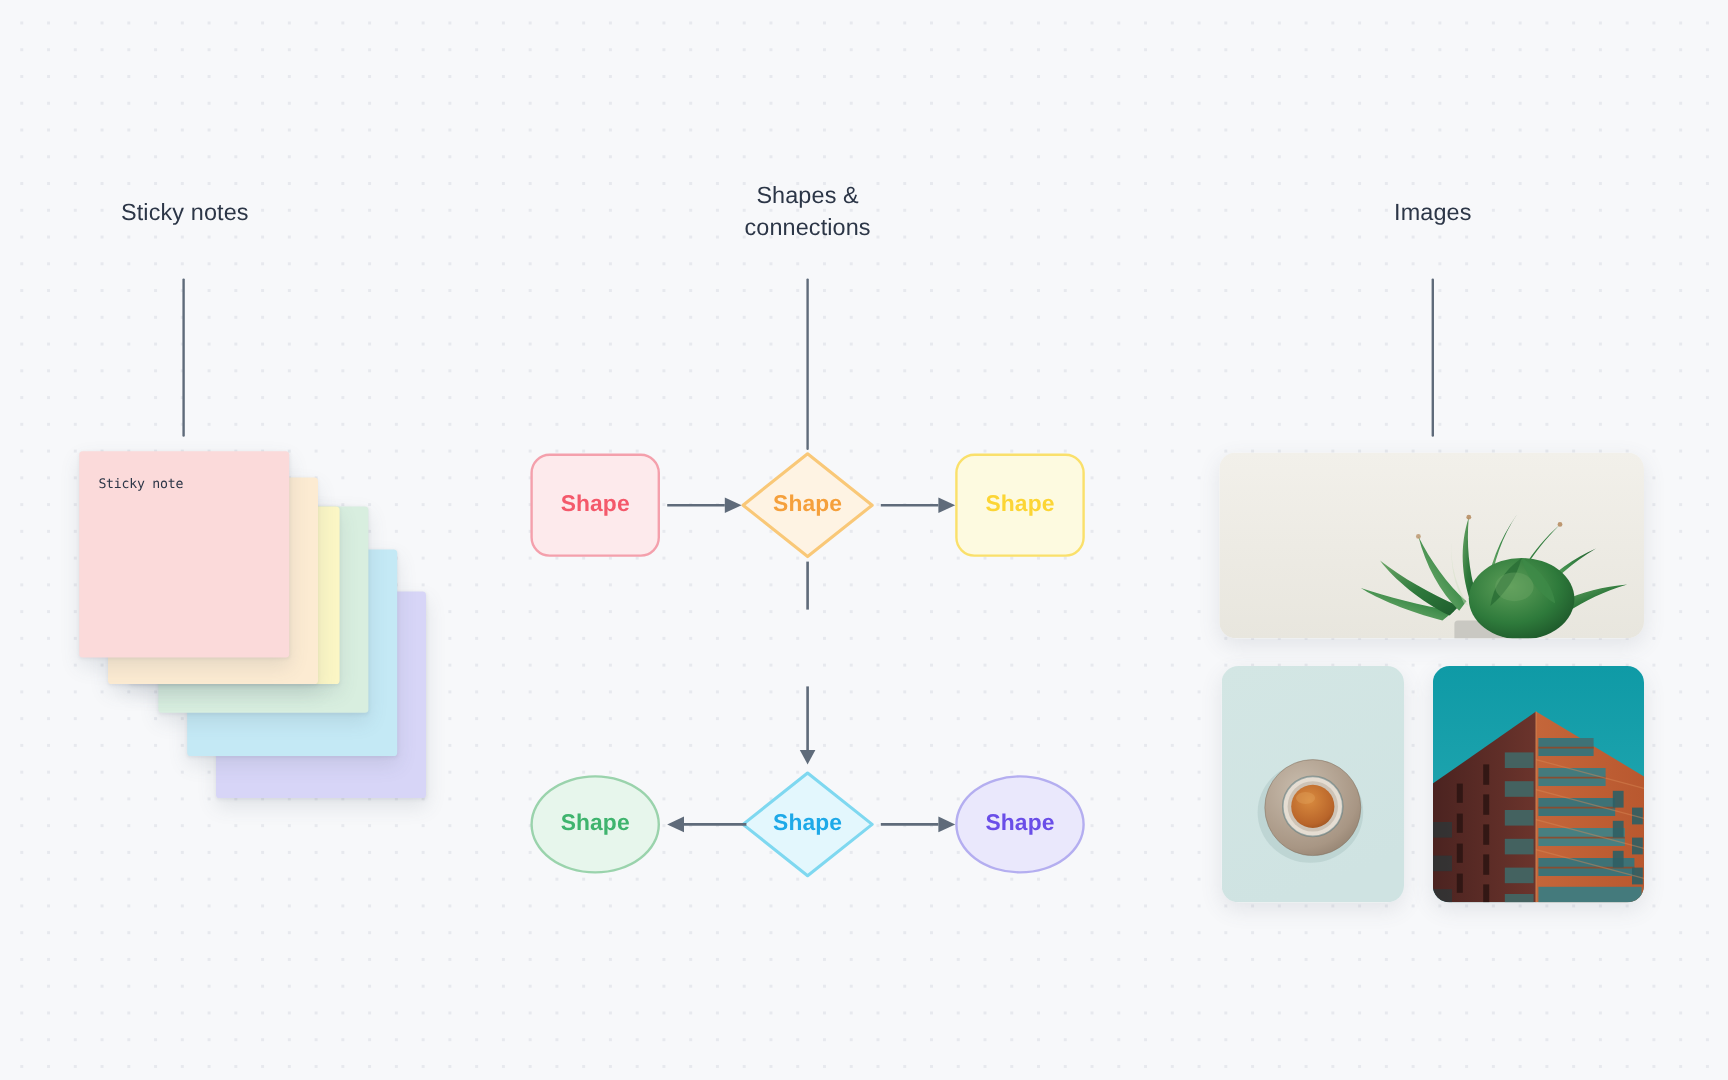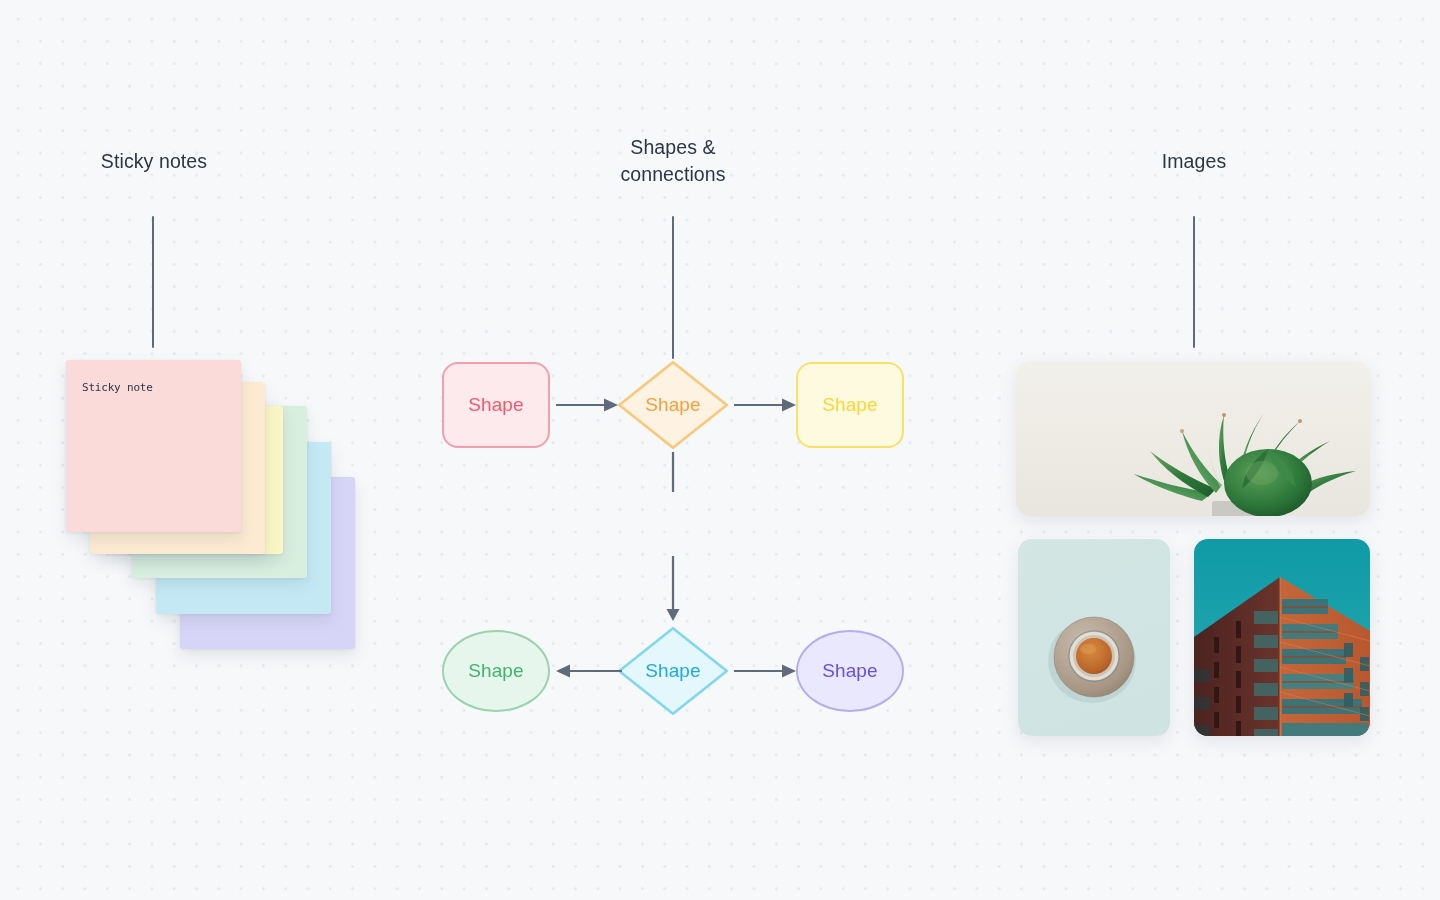--- a/index.html
+++ b/index.html
@@ -15,21 +15,21 @@
     font-family: "Liberation Sans", sans-serif;
     background-color: #f7f8fa;
     background-image: radial-gradient(#e7e9ee 1.35px, transparent 1.4px);
     background-size: 22.3px 22.3px;
     background-position: 7px 8px;
     position: relative;
     color: #2c3647;
     -webkit-font-smoothing: antialiased;
   }
 
-  .canvas { position: absolute; inset: 0; }
+  .canvas { position: absolute; inset: 0; margin-top: 16px; }
 
   
   .section-title {
     position: absolute;
     font-size: 19.5px;
     line-height: 27px;
     color: #2c3647;
     text-align: center;
     letter-spacing: 0.1px;
     white-space: pre-line;
@@ -81,20 +81,21 @@
   
   #shapes-layer { position: absolute; left: 0; top: 0; width: 1000px; height: 900px; }
 
   .node {
     position: absolute;
     display: flex;
     align-items: center;
     justify-content: center;
     font-size: 19px;
     letter-spacing: 0.1px;
+    font-weight: bold;
   }
   .node .node-label { position: relative; z-index: 2; }
 
   
   .node.rect {
     width: 108px;
     height: 86px;
     border-radius: 16px;
     border-width: 2.6px;
     border-style: solid;

